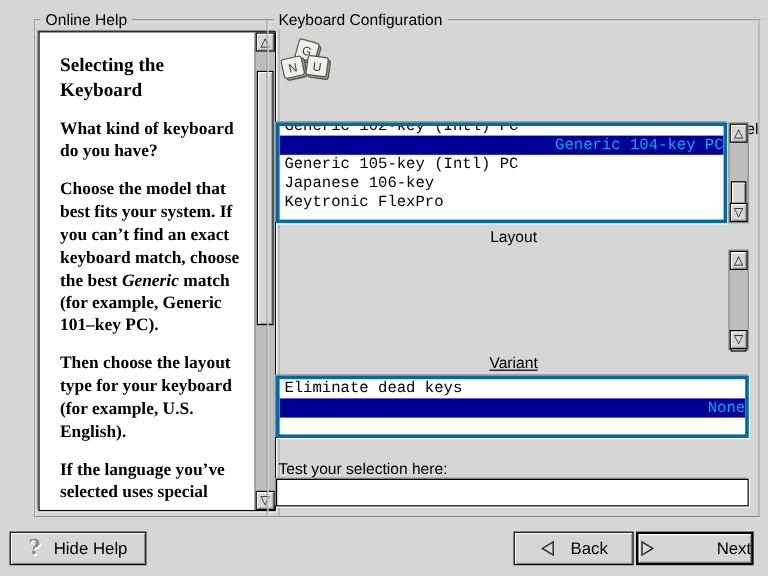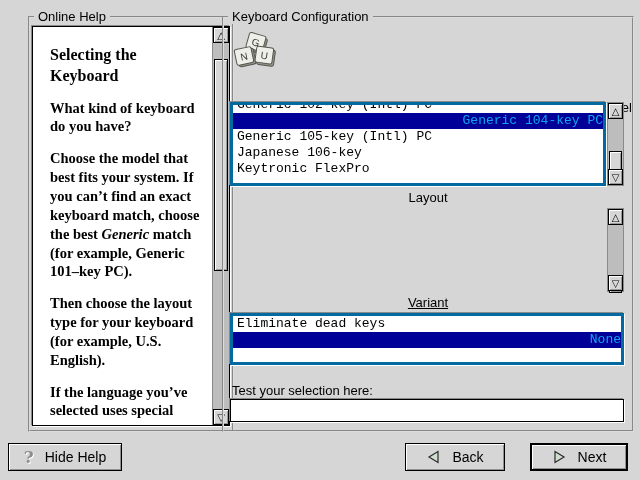--- a/index.html
+++ b/index.html
@@ -80,23 +80,23 @@
   }
   
   .btn {
     position:absolute; top:443px; height:28px; background:var(--bg,#d6d6d6);
     border:1px solid #000; box-shadow:inset 1px 1px 0 #fff, inset -1px -1px 0 #909090;
     font:14px "Liberation Sans", sans-serif; color:#000;
     display:flex; align-items:center; justify-content:center; gap:11px;
     padding:0; cursor:default;
   }
   #hide-help-button { left:8px;  width:114px; }
-  #back-button      { left:405px; width:100px; }
+  #back-button      { left:428px; width:100px; }
   #next-button      { left:530px; width:98px; border-width:2px;
-    box-shadow:inset 1px 1px 0 #fff, inset -1px -1px 0 #909090; }
+    box-shadow:inset 1px 1px 0 #fff, inset -1px -1px 0 #909090;justify-content:space-between; }
   .q-icon {
     font-family:"DejaVu Serif", serif; font-size:17px; font-weight:bold;
     color:#8d8d8d; text-shadow:1px 1px 0 #fff; line-height:1;
   }
 </style>
 </head>
 <body>
 
 <div class="frame" id="help-frame">
   <span class="frame-legend">Online Help</span>

